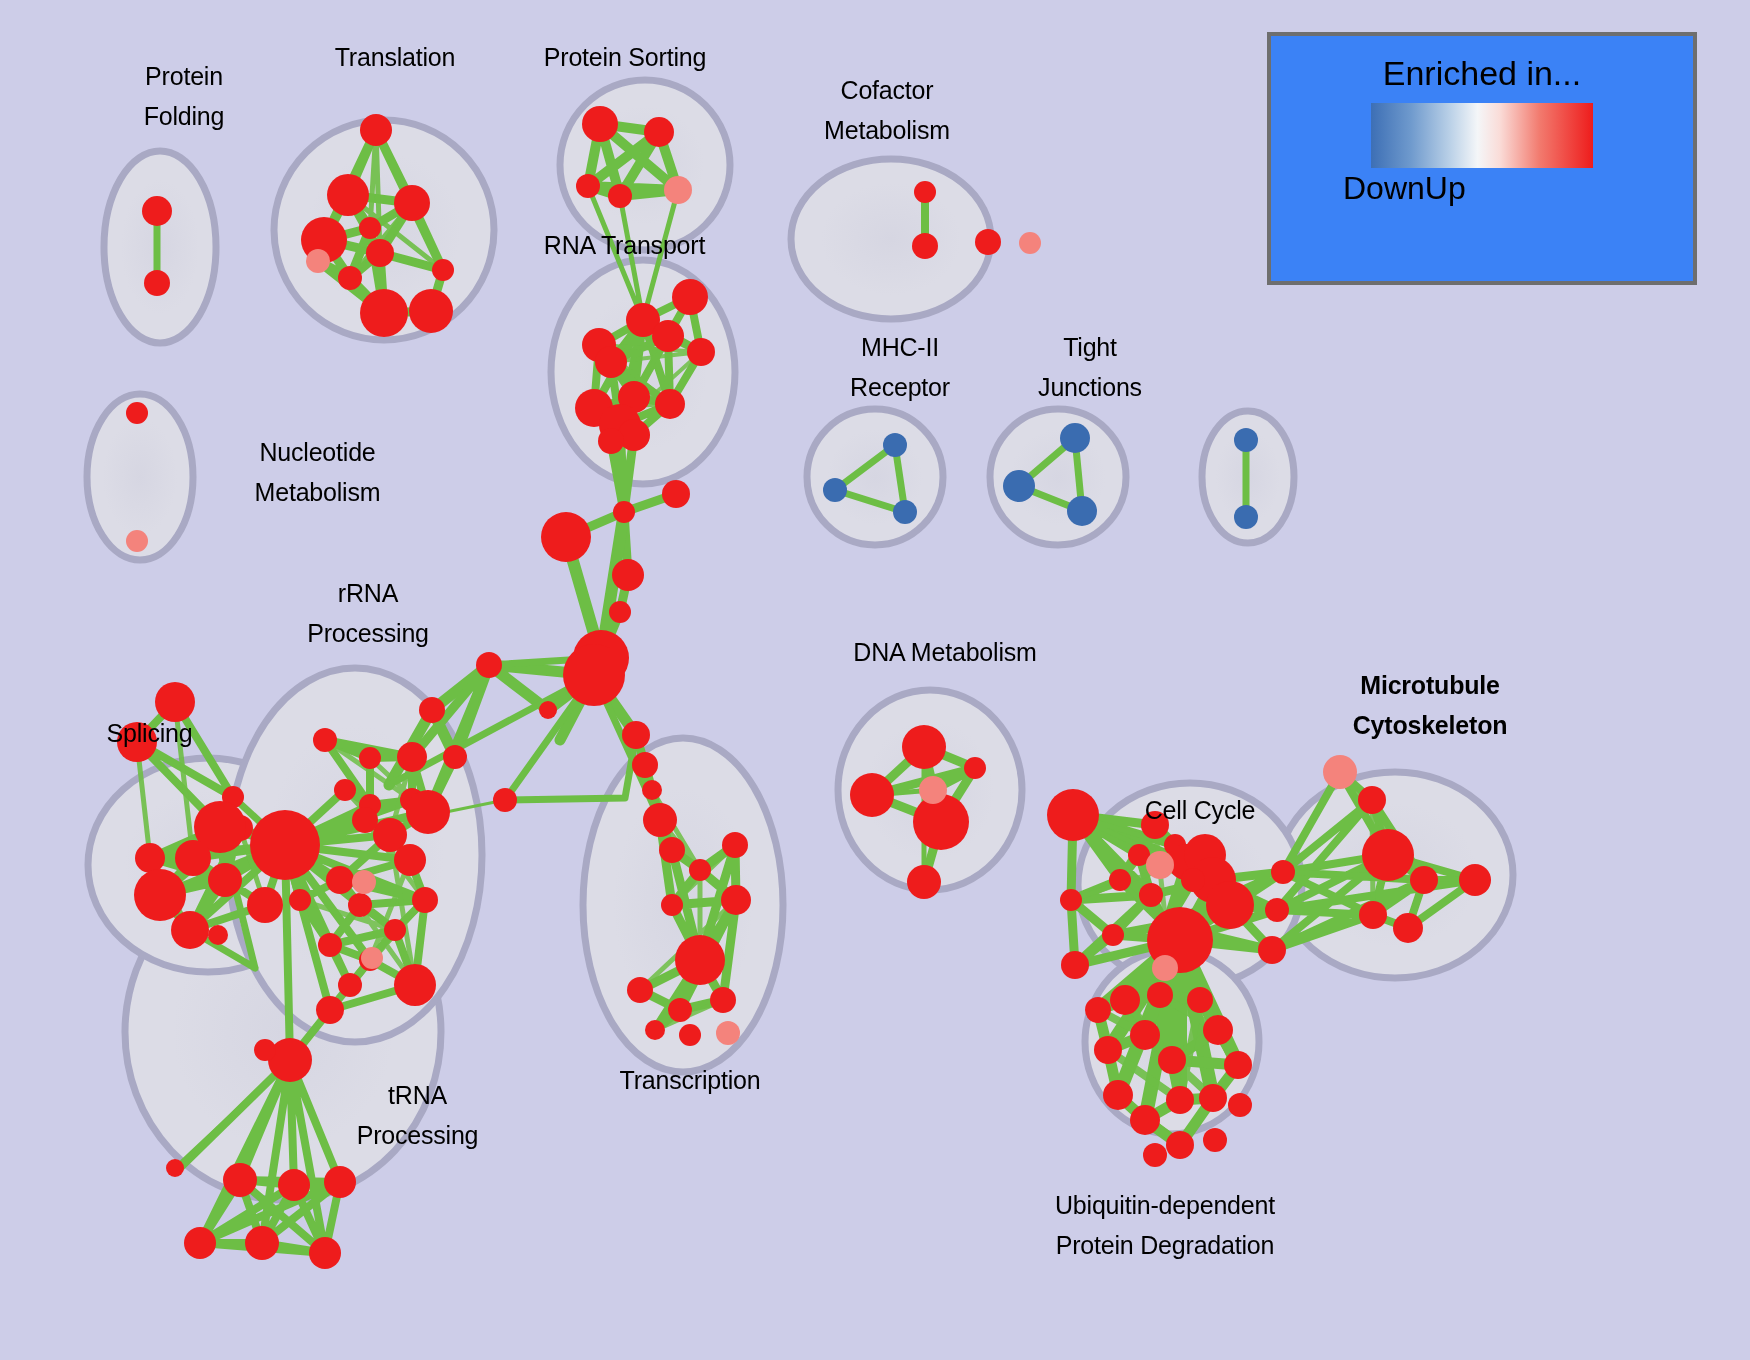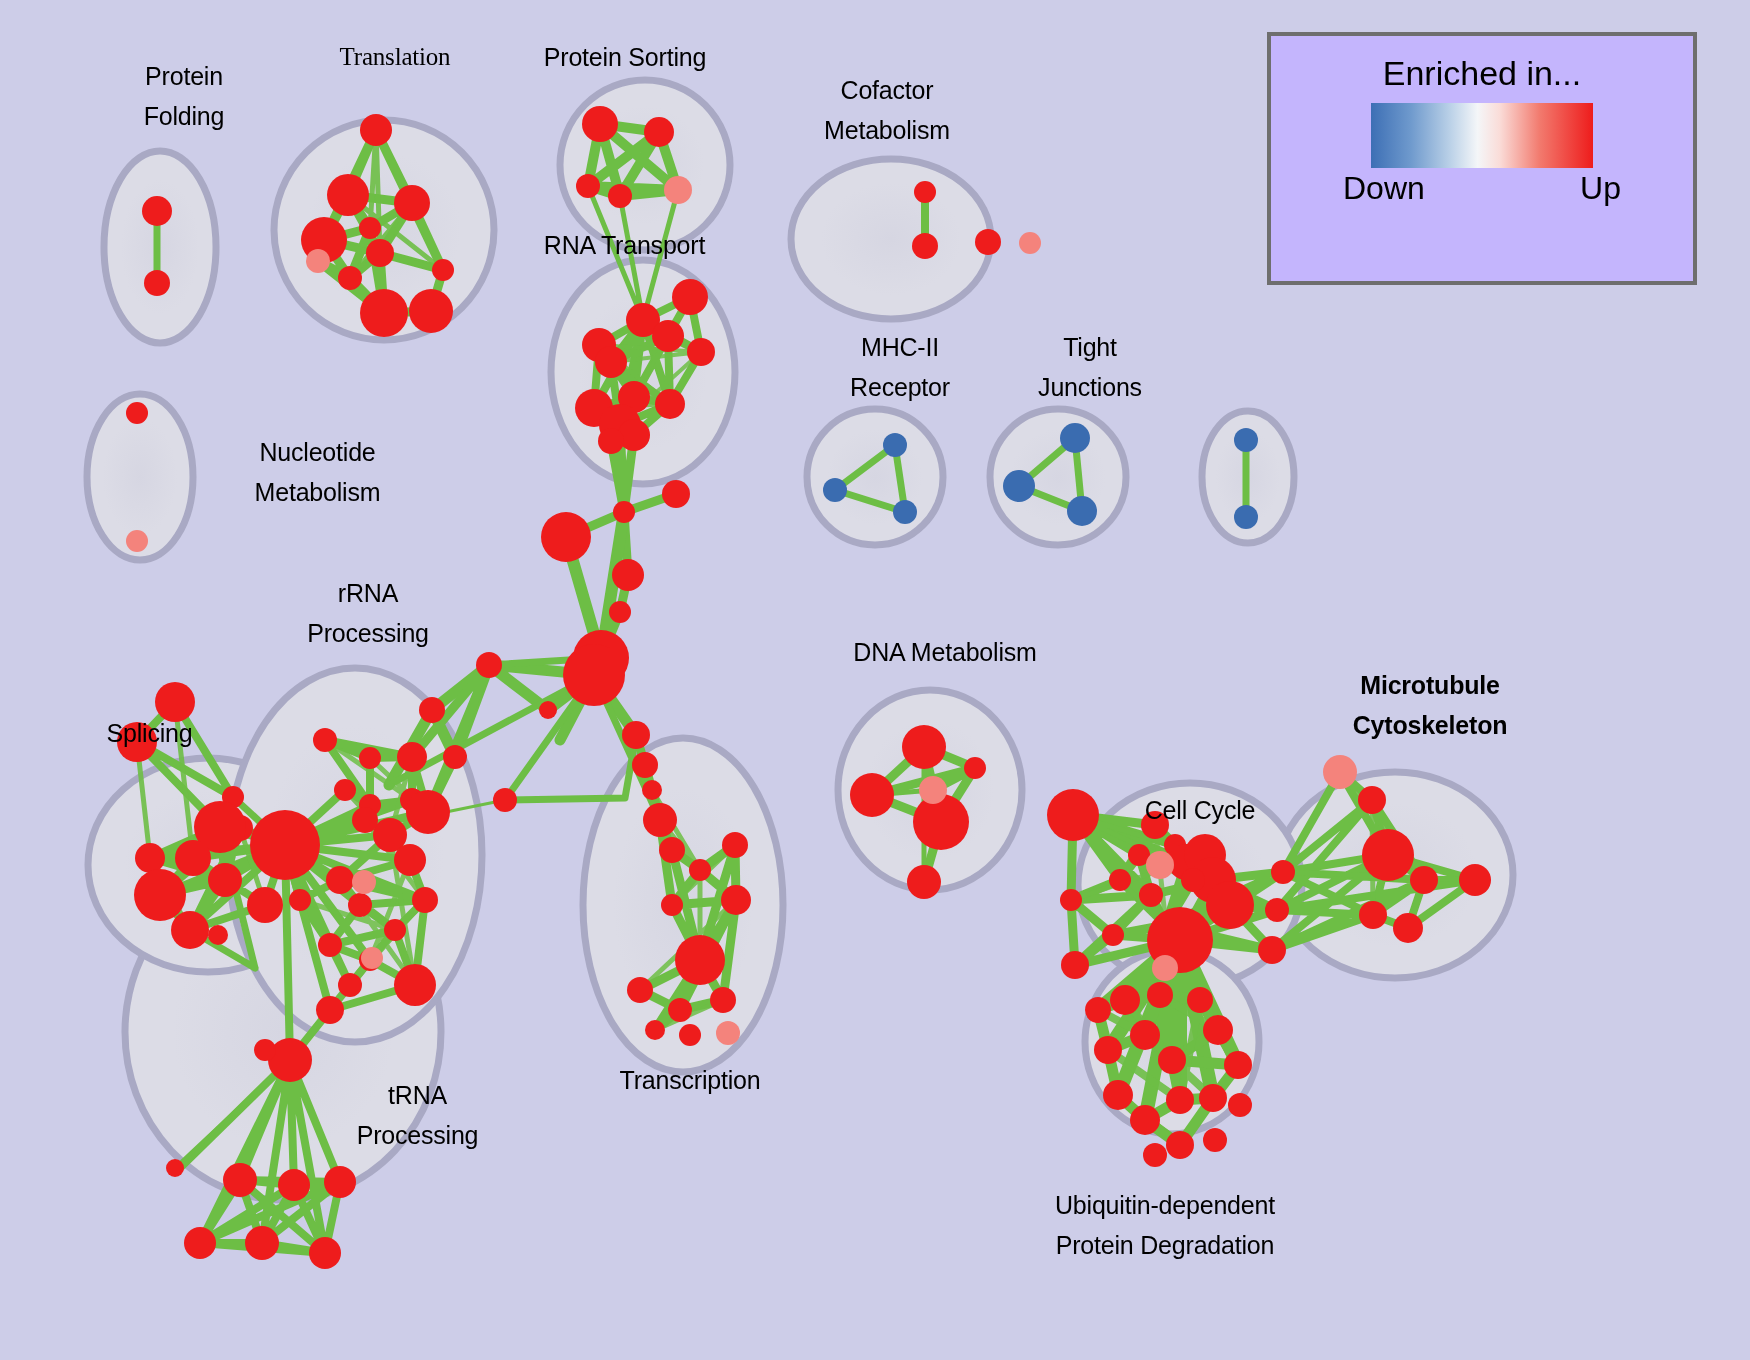--- a/index.html
+++ b/index.html
@@ -17,37 +17,37 @@
     line-height:40px;
     font-weight:400;
     white-space:pre;
     text-align:center;
     letter-spacing:-0.2px;
   }
   #legend{
     position:absolute;
     left:1267px;top:32px;
     width:430px;height:253px;
-    background:#c4b5fd;
+    background:#3b82f6;
     border:4px solid #6e6e6e;
     box-sizing:border-box;
   }
   #legend-title{
     text-align:center;
     font-size:34px;
     color:#000;
     margin-top:18px;
   }
   #legend-bar{
     margin:10px auto 0 auto;
     width:222px;height:65px;
     background:linear-gradient(to right,#3d6fb5 0%,#6f9acd 18%,#bcd2e8 36%,#f4f6f8 48%,#fadcd8 58%,#f27a6e 76%,#ee1c1c 100%);
   }
   #legend-ends{
-    display:flex;justify-content:space-between;
+    display:flex;justify-content:flex-start;
     width:278px;margin:2px auto 0 auto;
     font-size:32px;color:#000;
   }
   #legend-sub{
     text-align:center;font-size:27px;line-height:33px;color:#000;margin-top:4px;
   }
 </style>
 </head>
 <body>
 
@@ -398,21 +398,21 @@
         <circle cx="1019" cy="486" r="16"></circle>
         <circle cx="1082" cy="511" r="15"></circle>
         <circle cx="1246" cy="440" r="12"></circle>
         <circle cx="1246" cy="517" r="12"></circle>
       </g>
     </g>
   </svg>
 
   <div class="cluster-label" style="left:84px;top:56px;width:200px;">Protein
 Folding</div>
-  <div class="cluster-label" style="left:280px;top:37px;width:230px;font-family:Liberation Serif, serif;">Translation</div>
+  <div class="cluster-label" style="left:280px;top:37px;width:230px;">Translation</div>
   <div class="cluster-label" style="left:500px;top:37px;width:250px;">Protein Sorting</div>
   <div class="cluster-label" style="left:497px;top:225px;width:255px;">RNA Transport</div>
   <div class="cluster-label" style="left:782px;top:70px;width:210px;">Cofactor
 Metabolism</div>
   <div class="cluster-label" style="left:200px;top:432px;width:235px;">Nucleotide
 Metabolism</div>
   <div class="cluster-label" style="left:800px;top:327px;width:200px;">MHC-II
 Receptor</div>
   <div class="cluster-label" style="left:990px;top:327px;width:200px;">Tight
 Junctions</div>

